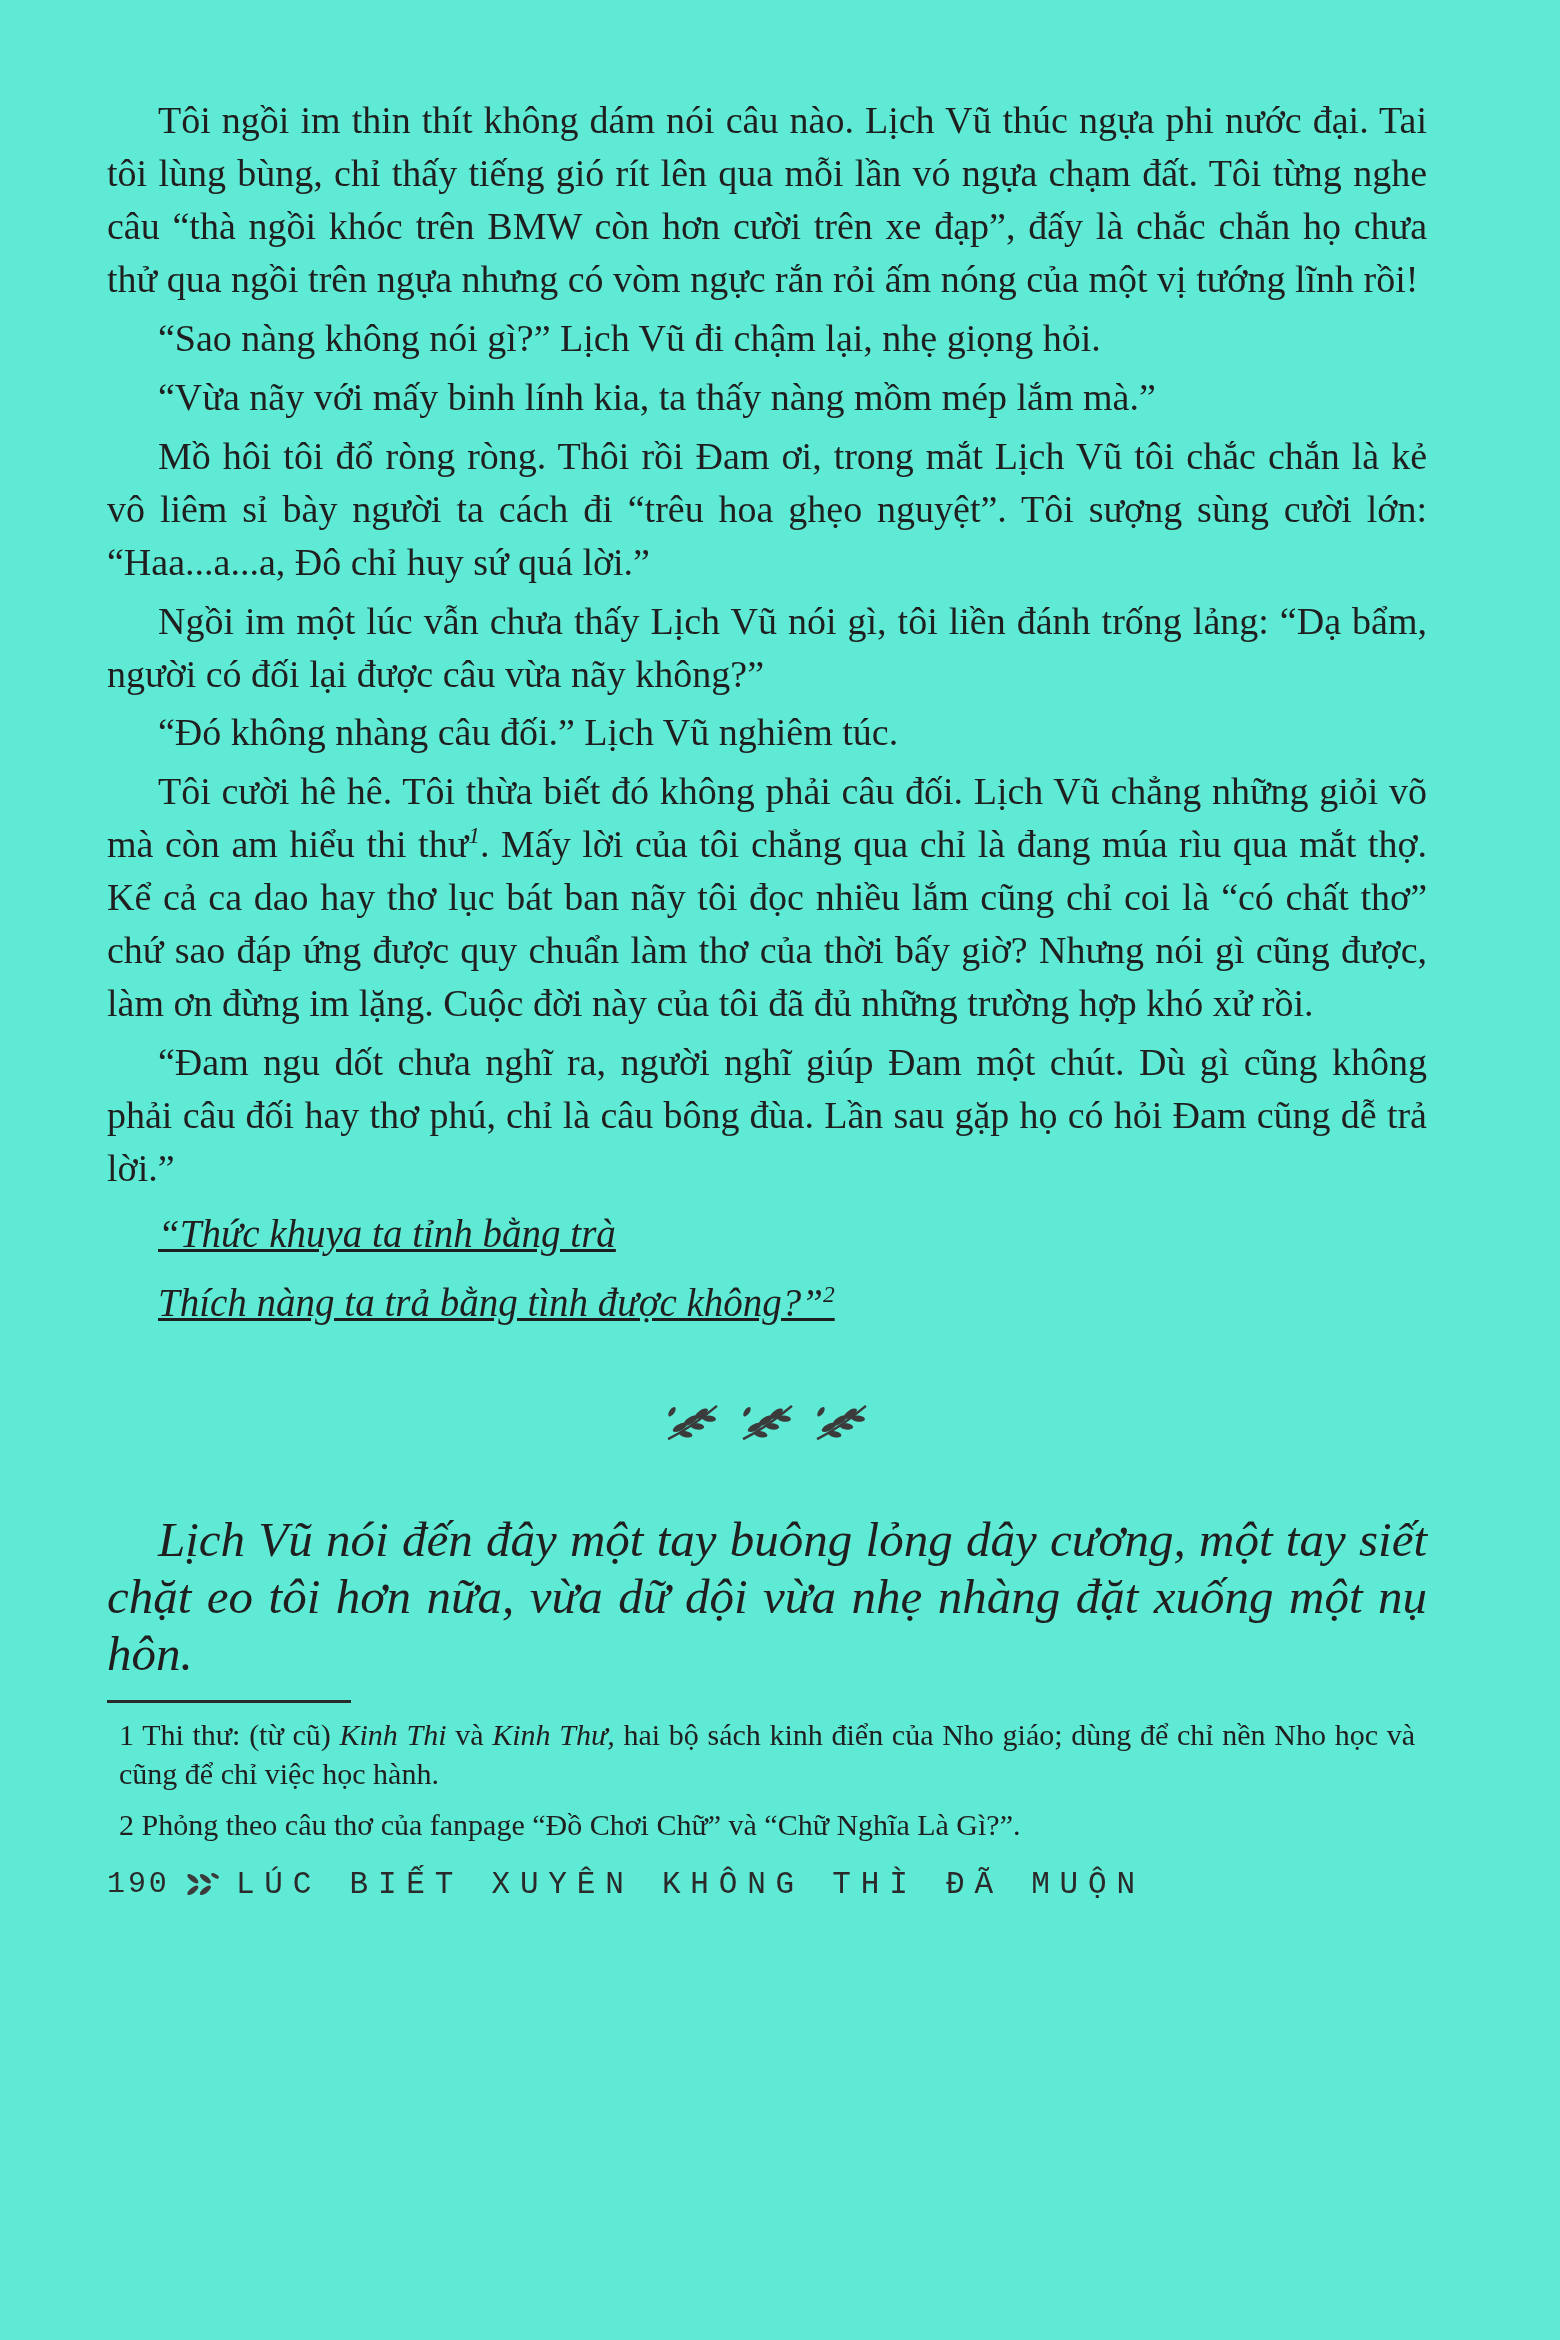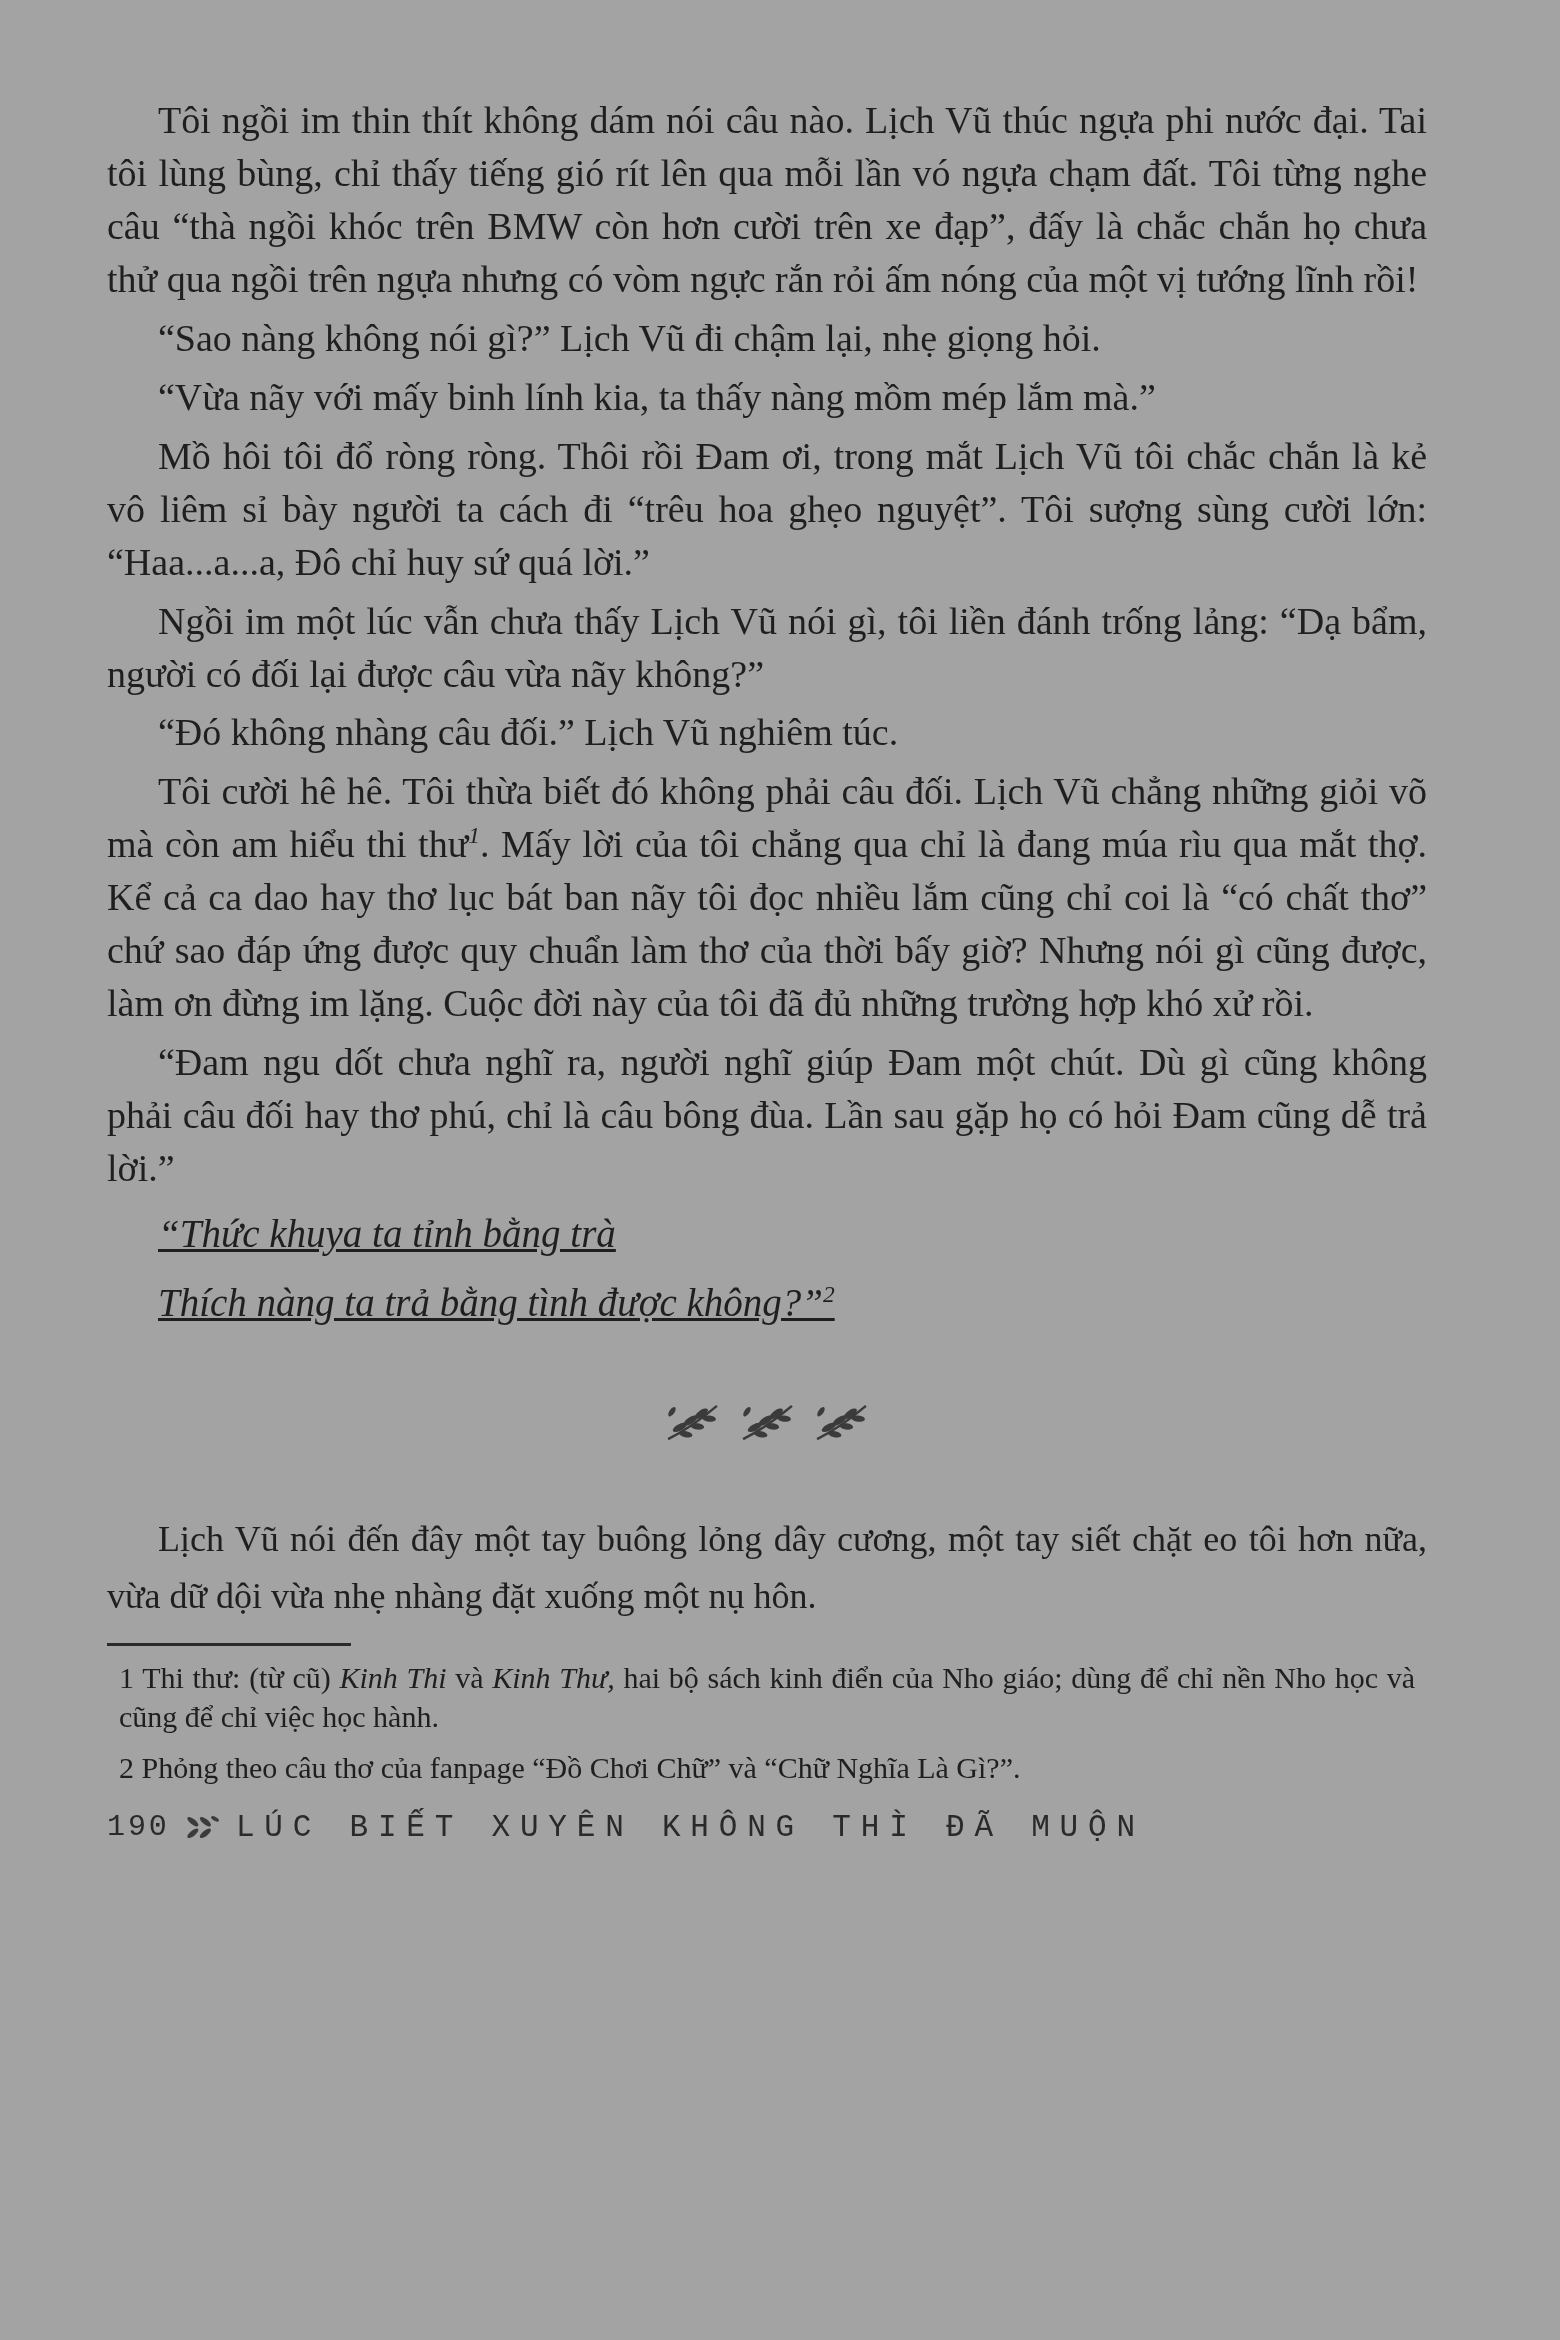--- a/index.html
+++ b/index.html
@@ -1,21 +1,21 @@
 <!DOCTYPE html>
 <html><head>
 <meta charset="utf-8">
 <style>
   html, body { margin: 0; padding: 0; background: #ffffff; }
   .page {
     position: relative;
     width: 1560px;
     height: 2341px;
     box-sizing: border-box;
-    background: #a3a3a3;
+    background: #5eead4;
     color: #1f1f1f;
     font-family: "Liberation Serif", "DejaVu Serif", serif;
     padding: 94px 133px 0 107px;
     overflow: hidden;
   }
   .body-p {
     margin: 0 0 5.9px 0;
     font-size: 38px;
     line-height: 53px;
     text-align: justify;
@@ -38,21 +38,22 @@
     line-height: 55px;
   }
   .ornament {
     text-align: center;
     margin: 70px 0 66px 0;
     height: 45px;
   }
   .ornament svg { margin: 0 6.8px; vertical-align: middle; }
   .closing {
     margin: 0;
-    font-size: 36px;
+    font-style: italic;
+    font-size: 49px;
     line-height: 57px;
     text-align: justify;
     text-indent: 51px;
   }
   .footnote-rule {
     width: 244px;
     border: none;
     border-top: 3.9px solid #2a2a2a;
     margin: 17.6px 0 11.7px 0;
   }

